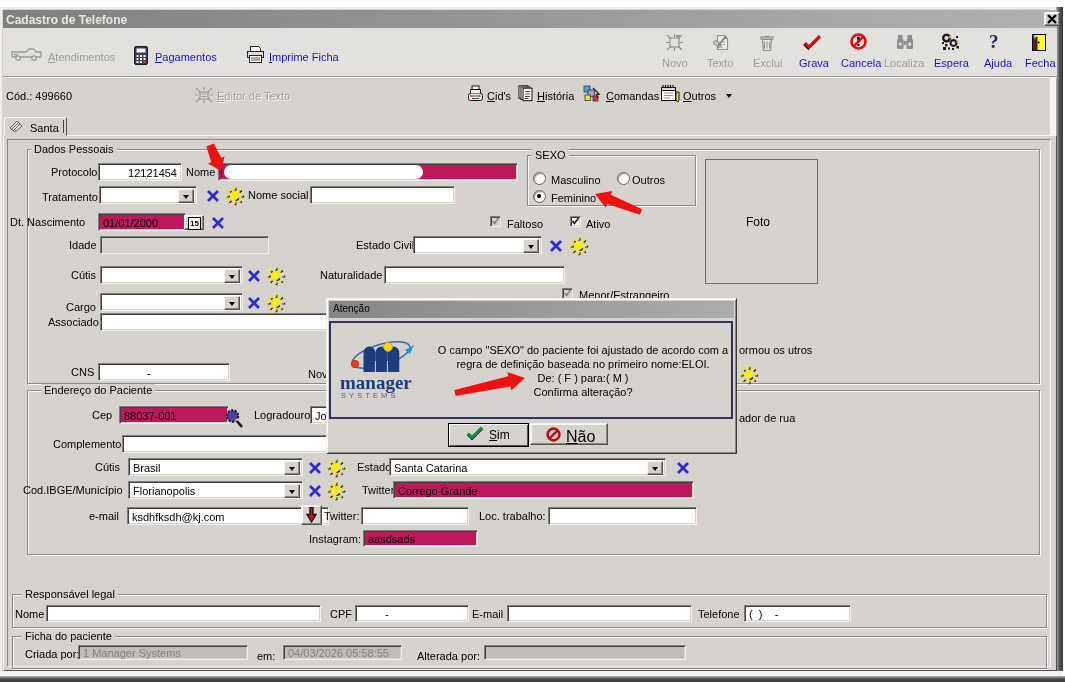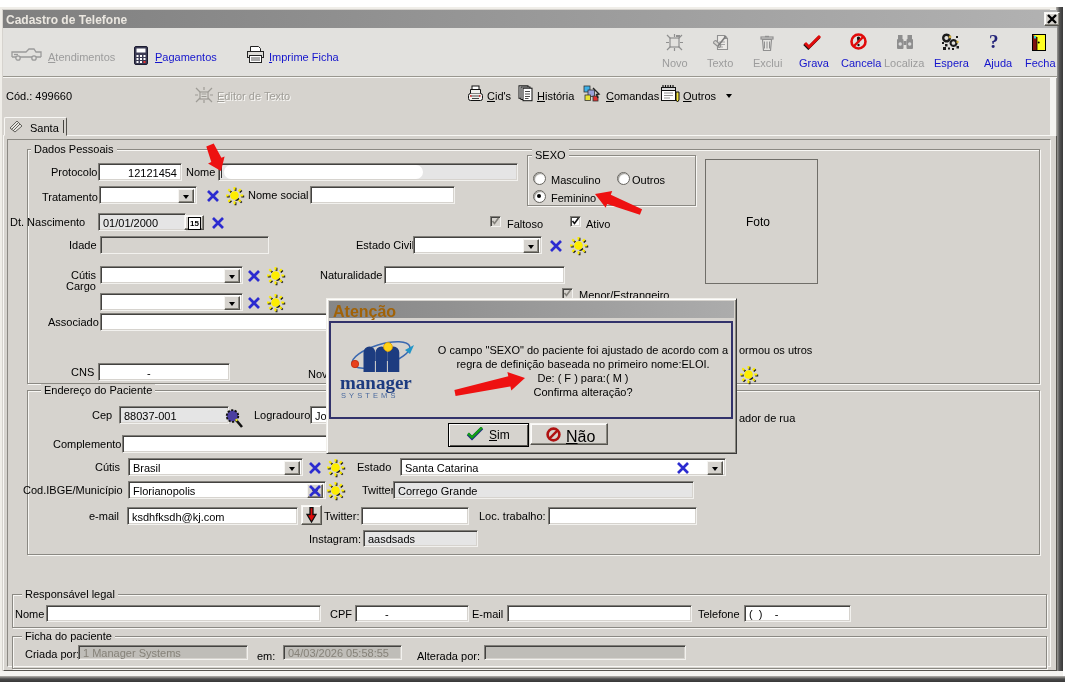--- a/index.html
+++ b/index.html
@@ -1,18 +1,18 @@
 <!DOCTYPE html>
 <html><head><meta charset="utf-8"><style>
 html,body{margin:0;padding:0}
 #s{position:relative;width:1065px;height:682px;background:#fff;overflow:hidden;font-family:"Liberation Sans",sans-serif;-webkit-font-smoothing:antialiased}
 .ab{position:absolute}
 .f{position:absolute;font:11px "Liberation Sans",sans-serif;color:#000;white-space:nowrap}
 .tb{position:absolute;background:#fff;border:1px solid;border-color:#807e79 #f2f1ee #f2f1ee #807e79;box-shadow:inset 1px 1px 0 #434240,inset -1px -1px 0 #d6d3ce;font:11px "Liberation Sans",sans-serif;color:#000;height:18px;box-sizing:border-box;line-height:13px;padding:3px 0 0 4px;white-space:nowrap;overflow:hidden}
-.pk{background:#e5e5e5}
+.pk{background:#be185d}
 .dis{background:#d6d3ce;color:#4d4d4d}
 .gb{position:absolute;border:1px solid #8b8983;box-shadow:inset 1px 1px 0 #f8f7f4,1px 1px 0 #f8f7f4;box-sizing:border-box}
 .gl{position:absolute;font:11px "Liberation Sans",sans-serif;background:#d6d3ce;padding:0 3px;white-space:nowrap}
 .cmb{position:absolute;background:#fff;border:1px solid;border-color:#807e79 #f2f1ee #f2f1ee #807e79;box-shadow:inset 1px 1px 0 #434240,inset -1px -1px 0 #d6d3ce;height:18px;box-sizing:border-box;font:11px "Liberation Sans",sans-serif;line-height:13px;padding:3px 0 0 4px;white-space:nowrap;overflow:hidden}
 .db{position:absolute;top:2px;right:2px;width:14px;height:12px;background:#d6d3ce;border:1px solid;border-color:#f6f5f2 #55534e #55534e #f6f5f2;box-shadow:inset -1px -1px 0 #8a8880}
 .db:after{content:"";position:absolute;left:4px;top:5px;border-left:3px solid transparent;border-right:3px solid transparent;border-top:4px solid #000}
 .chk{position:absolute;width:11px;height:11px;background:#fff;border:1px solid;border-color:#807e79 #f2f1ee #f2f1ee #807e79;box-shadow:inset 1px 1px 0 #434240,inset -1px -1px 0 #d6d3ce;box-sizing:border-box}
 .rad{position:absolute;width:11px;height:11px;border-radius:50%;background:#fff;border:1px solid #66645f;box-shadow:inset 1px 1px 1px #9a9892}
 .btn{position:absolute;background:#d6d3ce;border:1px solid;border-color:#f6f5f2 #55534e #55534e #f6f5f2;box-shadow:inset -1px -1px 0 #8a8880,inset 1px 1px 0 #fcfbfa;box-sizing:border-box}
 u{text-decoration:underline}
@@ -292,21 +292,21 @@
         <div class="db"></div>
       </div>
 <svg class="ab" style="left:247px;top:269px" width="14" height="14">
         <use href="#bx"></use>
       </svg>
 <svg class="ab" style="left:267px;top:267px" width="19" height="19">
         <use href="#sun"></use>
       </svg>
 <div class="f" style="left:320px;top:269px">Naturalidade</div>
 <div class="tb" style="left:384px;top:266px;width:181px"></div>
-<div class="f" style="left:66px;top:280px">Cargo</div>
+<div class="f" style="left:66px;top:301px">Cargo</div>
 <div class="cmb" style="left:100px;top:293px;width:143px">
         <div class="db"></div>
       </div>
 <svg class="ab" style="left:247px;top:296px" width="14" height="14">
         <use href="#bx"></use>
       </svg>
 <svg class="ab" style="left:267px;top:294px" width="19" height="19">
         <use href="#sun"></use>
       </svg>
 <div class="chk" style="left:562px;top:288px;background:#d6d3ce"></div>
@@ -361,36 +361,36 @@
 <div class="tb" style="left:122px;top:435px;width:381px"></div>
 <div class="f" style="left:95px;top:461px">Cútis</div>
 <div class="cmb" style="left:128px;top:458px;width:175px">Brasil<div class="db"></div></div>
 <svg class="ab" style="left:308px;top:461px" width="14" height="14">
         <use href="#bx"></use>
       </svg>
 <svg class="ab" style="left:327px;top:459px" width="19" height="19">
         <use href="#sun"></use>
       </svg>
 <div class="f" style="left:357px;top:461px">Estado</div>
-<div class="cmb" style="left:400px;top:458px;width:326px">Santa Catarina<div class="db"></div></div>
+<div class="cmb" style="left:389px;top:458px;width:277px">Santa Catarina<div class="db"></div></div>
 <svg class="ab" style="left:676px;top:461px" width="14" height="14">
         <use href="#bx"></use>
       </svg>
 <div class="f" style="left:23px;top:484px">Cod.IBGE/Município</div>
-<div class="cmb" style="left:128px;top:481px;width:198px">Florianopolis<div class="db"></div></div>
+<div class="cmb" style="left:128px;top:481px;width:175px">Florianopolis<div class="db"></div></div>
 <svg class="ab" style="left:308px;top:484px" width="14" height="14">
         <use href="#bx"></use>
       </svg>
 <svg class="ab" style="left:327px;top:482px" width="19" height="19">
         <use href="#sun"></use>
       </svg>
 <div class="f" style="left:362px;top:484px">Twitter</div>
 <div class="tb pk" style="left:393px;top:481px;width:301px">Corrego Grande</div>
 <div class="f" style="left:89px;top:510px">e-mail</div>
-<div class="tb" style="left:127px;top:507px;width:171px">ksdhfksdh@kj.com</div>
+<div class="tb" style="left:127px;top:507px;width:202px">ksdhfksdh@kj.com</div>
 <div class="btn" style="left:301px;top:505px;width:21px;height:20px"></div>
 <svg class="ab" style="left:306px;top:507px" width="11" height="16" viewBox="0 0 11 16">
         <path d="M4 0.5 h3 v7 h3 L5.5 15 L1 7.5 h3 z" fill="#e00b0b" stroke="#111" stroke-width="1.3"></path>
       </svg>
 <div class="f" style="left:324px;top:510px">Twitter:</div>
 <div class="tb" style="left:361px;top:507px;width:108px"></div>
 <div class="f" style="left:479px;top:510px">Loc. trabalho:</div>
 <div class="tb" style="left:548px;top:507px;width:149px"></div>
 <div class="f" style="left:309px;top:533px">Instagram:</div>
 <div class="tb pk" style="left:363px;top:530px;width:115px;height:17px;padding-top:2px">aasdsads</div>
@@ -412,21 +412,21 @@
 <div class="f" style="left:25px;top:648px">Criada por:</div>
 <div class="tb" style="left:78px;top:645px;width:170px;height:15px;padding-top:1px;background:#bfbdb8;color:#868279">1 Manager Systems</div>
 <div class="f" style="left:257px;top:650px">em:</div>
 <div class="tb" style="left:283px;top:645px;width:119px;height:15px;padding-top:1px;background:#bfbdb8;color:#868279">04/03/2026 05:58:55</div>
 <div class="f" style="left:417px;top:650px">Alterada por:</div>
 <div class="tb" style="left:484px;top:645px;width:202px;height:15px;padding-top:1px;background:#bfbdb8;color:#868279"></div>
 </div>
 <div id="dlg">
 <div class="ab" style="left:326px;top:298px;width:411px;height:156px;background:#d6d3ce;border:1px solid;border-color:#f2f0eb #3a3a3a #3a3a3a #f2f0eb;box-sizing:border-box;box-shadow:inset 1px 1px 0 #fdfdfc,inset -1px -1px 0 #8a8880"></div>
 <div class="ab" style="left:329px;top:301px;width:405px;height:17px;background:linear-gradient(90deg,#868686,#acacac)"></div>
-<div class="f" style="left:333px;top:303px;font-weight:bold;font-size:16px;color:#a16207">Atenção</div>
+<div class="f" style="left:333px;top:303px;font-weight:normal;font-size:10px;color:#000000">Atenção</div>
 <div class="ab" style="left:329px;top:321px;width:404px;height:98px;border:2px solid #32326b;box-sizing:border-box;background:#d6d3ce"></div>
 <svg class="ab" style="left:334px;top:334px" width="100" height="66" viewBox="0 0 100 66">
 <g transform="translate(47,21)">
           <ellipse cx="0" cy="0" rx="30" ry="10.5" fill="none" stroke="#3a68b0" stroke-width="1.5" transform="rotate(-17)"></ellipse>
         </g>
 <path d="M29.5 38 v-19.5 a5.9 5.9 0 0 1 11.8 0 V38 z M41.5 38 v-19.5 a5.9 5.9 0 0 1 11.8 0 V38 z M53.5 38 v-19.5 a5.9 5.9 0 0 1 11.8 0 V38 z" fill="#1d3c80"></path>
 <rect x="40.9" y="27" width="1" height="11" fill="#d6d3ce"></rect>
         <rect x="52.9" y="27" width="1" height="11" fill="#d6d3ce"></rect>
 <circle cx="54" cy="13" r="4.4" fill="#ffd417" stroke="#e09a00" stroke-width="0.8"></circle>
 <circle cx="21" cy="30" r="3.7" fill="#e8401c" stroke="#c02808" stroke-width="0.8"></circle>

